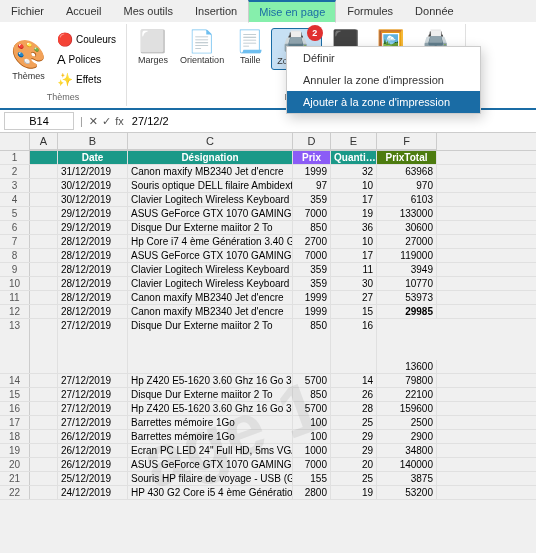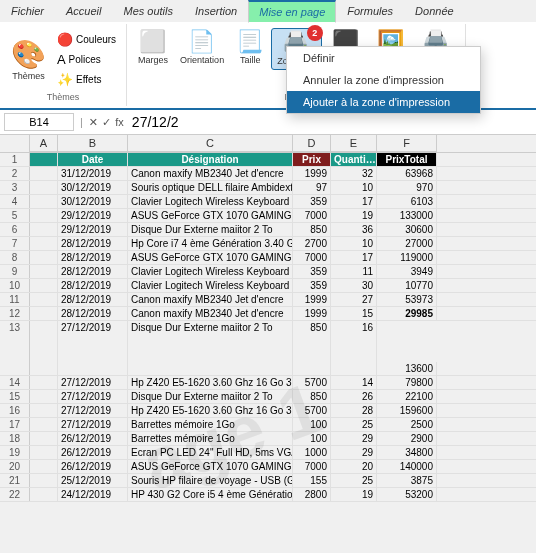--- a/index.html
+++ b/index.html
@@ -4,21 +4,20 @@
   <style>
     * { margin: 0; padding: 0; box-sizing: border-box; }
     body { font-family: 'Segoe UI', Arial, sans-serif; font-size: 11px; background: #f0f0f0; width: 536px; height: 553px; overflow: hidden; }
     .ribbon-tabs { display: flex; background: #f0f0f0; }
     .ribbon-tab {
       padding: 4px 10px;
       font-size: 11px;
       cursor: pointer;
       color: #333;
       border: 1px solid transparent;
-      font-style: italic;
     }
     .ribbon-tab.active {
       background: #86efac;
       color: #1a6ca5;
       border-top: 2px solid #1a6ca5;
       border-left: 1px solid #ccc;
       border-right: 1px solid #ccc;
       border-bottom: 1px solid #fff;
       margin-bottom: -1px;
     }
@@ -118,21 +117,21 @@
       padding: 2px 4px;
       font-size: 11px;
       text-align: center;
     }
     .formula-divider { color: #999; padding: 0 2px; }
     .formula-icons { display: flex; gap: 4px; align-items: center; color: #555; }
     .formula-input {
       flex: 1;
       border: none;
       outline: none;
-      font-size: 14px;
+      font-size: 11px;
       padding: 2px 4px;
     }
     .sheet-header-row {
       display: flex;
       background: #f0f0f0;
       border-bottom: 1px solid #ccc;
     }
     .row-num-header {
       width: 30px;
       min-width: 30px;
@@ -347,23 +346,23 @@
       <div class="col-header col-D">D</div>
       <div class="col-header col-E">E</div>
       <div class="col-header col-F">F</div>
     </div>
 
     <div class="sheet-row header-row">
       <div class="row-num">1</div>
       <div class="cell col-A" style="background:#1a9988;"></div>
       <div class="cell col-B" style="background:#1a9988;color:#fff;font-weight:bold;text-align:center;">Date</div>
       <div class="cell col-C" style="background:#1a9988;color:#fff;font-weight:bold;text-align:center;">Désignation</div>
-      <div class="cell col-D" style="background:#7f1d1d;color:#fff;font-weight:bold;text-align:center;">Prix</div>
+      <div class="cell col-D" style="background:#8b5cf6;color:#fff;font-weight:bold;text-align:center;">Prix</div>
       <div class="cell col-E" style="background:#1a9988;color:#fff;font-weight:bold;text-align:center;">Quanti…</div>
-      <div class="cell col-F" style="background:#000000;color:#fff;font-weight:bold;text-align:center;">PrixTotal</div>
+      <div class="cell col-F" style="background:#4d7c0f;color:#fff;font-weight:bold;text-align:center;">PrixTotal</div>
     </div>
 
     <div class="page-watermark" style="left:140px; top:260px;">age 1</div>
 
     <div id="data-rows">
         <div class="sheet-row">
           <div class="row-num">2</div>
           <div class="cell col-A"></div>
           <div class="cell col-B">31/12/2019</div>
           <div class="cell col-C">Canon maxify MB2340 Jet d'encre</div>

